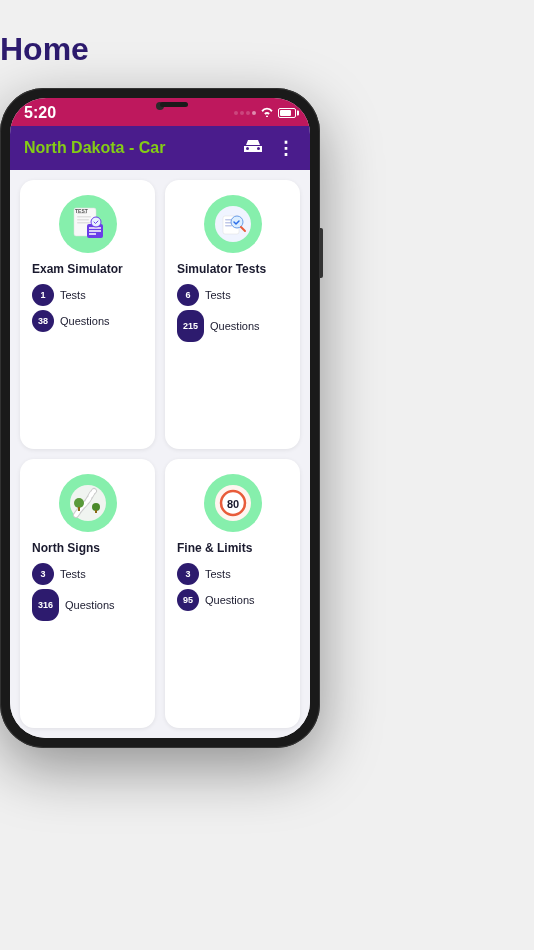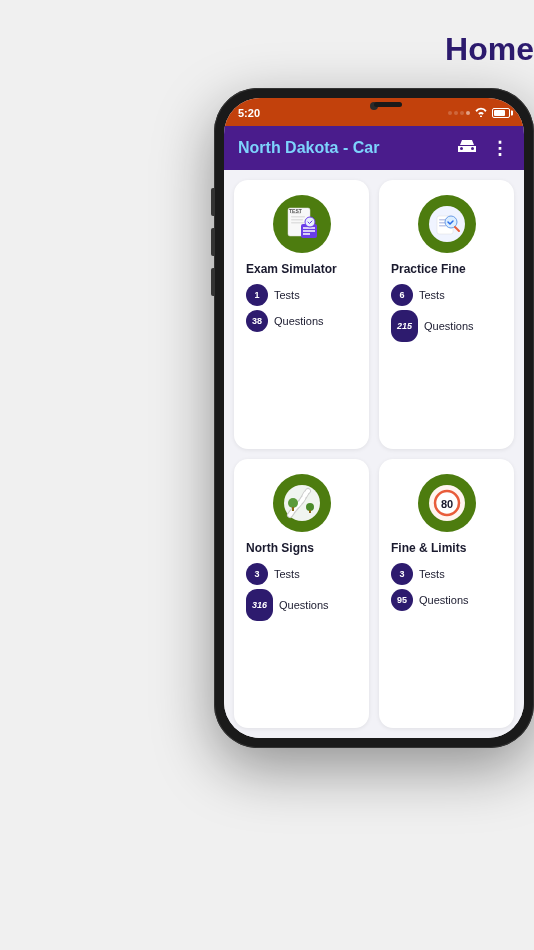--- a/index.html
+++ b/index.html
@@ -11,21 +11,21 @@
       min-height: 950px;
       width: 534px;
       font-family: -apple-system, BlinkMacSystemFont, 'Segoe UI', sans-serif;
     }
     .page-wrapper {
       width: 534px;
       height: 950px;
       background: #f0f0f0;
       display: flex;
       flex-direction: column;
-      align-items: flex-end;
+      align-items: flex-start;
       position: relative;
     }
     .page-title {
       text-align: center;
       padding-top: 30px;
       padding-bottom: 20px;
     }
     .page-title h1 {
       font-size: 32px;
       font-weight: 800;
@@ -46,27 +46,27 @@
       width: 100%;
       height: 100%;
       border-radius: 36px;
       overflow: hidden;
       background: #f2f2f7;
       display: flex;
       flex-direction: column;
     }
     
     .status-bar {
-      background: #c2410c;
+      background: #be185d;
       color: white;
       display: flex;
       justify-content: space-between;
       align-items: center;
       padding: 6px 14px 4px;
-      font-size: 11px;
+      font-size: 16px;
       font-weight: 600;
       height: 28px;
     }
     .status-icons {
       display: flex;
       gap: 4px;
       align-items: center;
     }
     .signal-dots {
       display: flex;
@@ -116,21 +116,21 @@
       color: white;
       display: flex;
       justify-content: space-between;
       align-items: center;
       padding: 8px 14px;
       height: 44px;
     }
     .nav-title {
       font-size: 16px;
       font-weight: 700;
-      color: #7dd3fc;
+      color: #84cc16;
     }
     .nav-icons {
       display: flex;
       gap: 12px;
       align-items: center;
     }
     .car-icon-svg {
       width: 24px;
       height: 24px;
     }
@@ -165,21 +165,21 @@
       display: flex;
       justify-content: center;
       margin-bottom: 8px;
       height: 60px;
       align-items: center;
     }
     .card-icon-circle {
       width: 58px;
       height: 58px;
       border-radius: 50%;
-      background: #4d7c0f;
+      background: #86efac;
       display: flex;
       align-items: center;
       justify-content: center;
       overflow: hidden;
     }
     .card-label {
       font-size: 12px;
       font-weight: 700;
       color: #1a1a2e;
       margin-bottom: 8px;
@@ -202,21 +202,20 @@
       align-items: center;
       justify-content: center;
       font-size: 9px;
       font-weight: 700;
       flex-shrink: 0;
     }
     .stat-badge.wide {
       border-radius: 11px;
       width: auto;
       padding: 16px 6px;
-      font-style: italic;
     }
     .stat-label {
       font-size: 11px;
       font-weight: 400;
       color: #1a1a2e;
     }
     
     .phone-side-btn-left {
       position: absolute;
       left: -3px;
@@ -372,21 +371,21 @@
                 <rect x="12" y="14" width="16" height="18" rx="2" fill="white" stroke="#ddd" stroke-width="0.5"></rect>
                 <rect x="14" y="17" width="8" height="1.5" rx="0.75" fill="#c0c8e8"></rect>
                 <rect x="14" y="20" width="10" height="1.5" rx="0.75" fill="#c0c8e8"></rect>
                 <rect x="14" y="23" width="7" height="1.5" rx="0.75" fill="#c0c8e8"></rect>
                 <circle cx="26" cy="20" r="6" fill="#dceeff" stroke="#6a9de8" stroke-width="1"></circle>
                 <path d="M23 20 l2 2 l3-3" stroke="#2a6de8" stroke-width="1.5" fill="none" stroke-linecap="round" stroke-linejoin="round"></path>
                 <line x1="30" y1="25" x2="34" y2="29" stroke="#e85c3a" stroke-width="2" stroke-linecap="round"></line>
               </svg>
             </div>
           </div>
-          <div class="card-label">Practice Fine</div>
+          <div class="card-label">Simulator Tests</div>
           <div class="stat-row">
             <div class="stat-badge">6</div>
             <span class="stat-label">Tests</span>
           </div>
           <div class="stat-row">
             <div class="stat-badge wide">215</div>
             <span class="stat-label">Questions</span>
           </div>
         </div>
 

